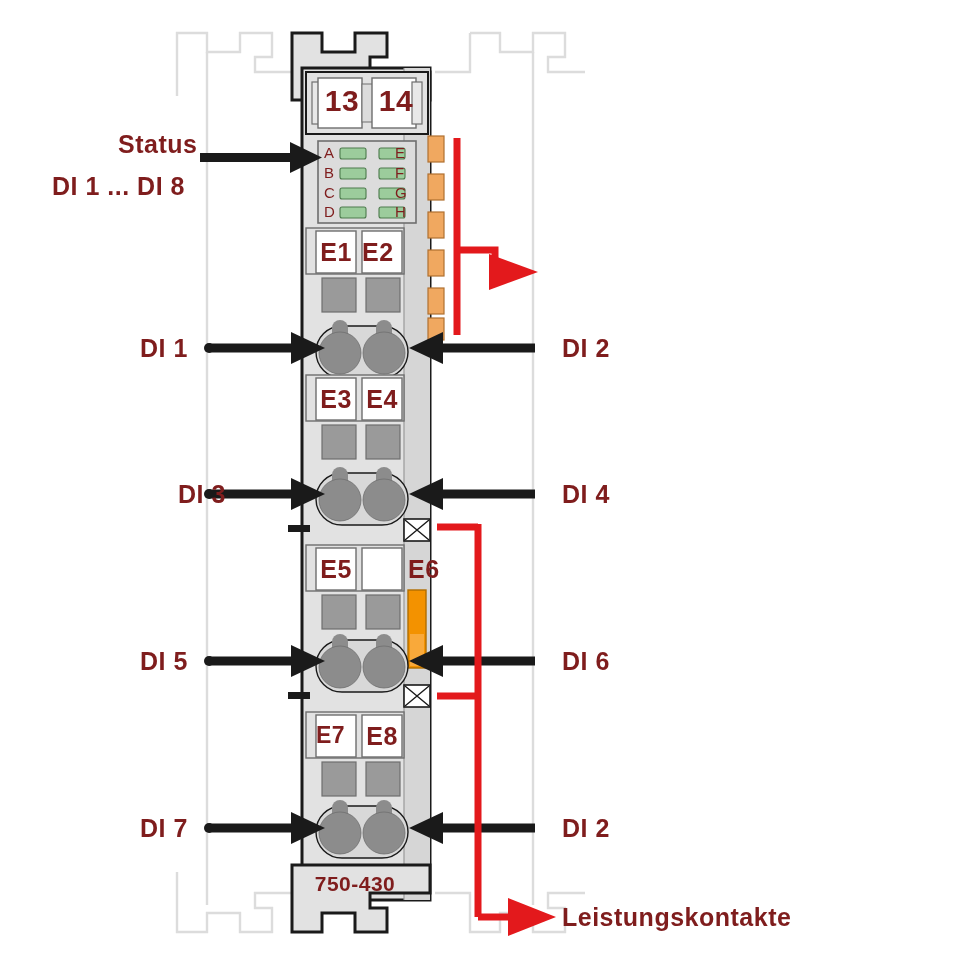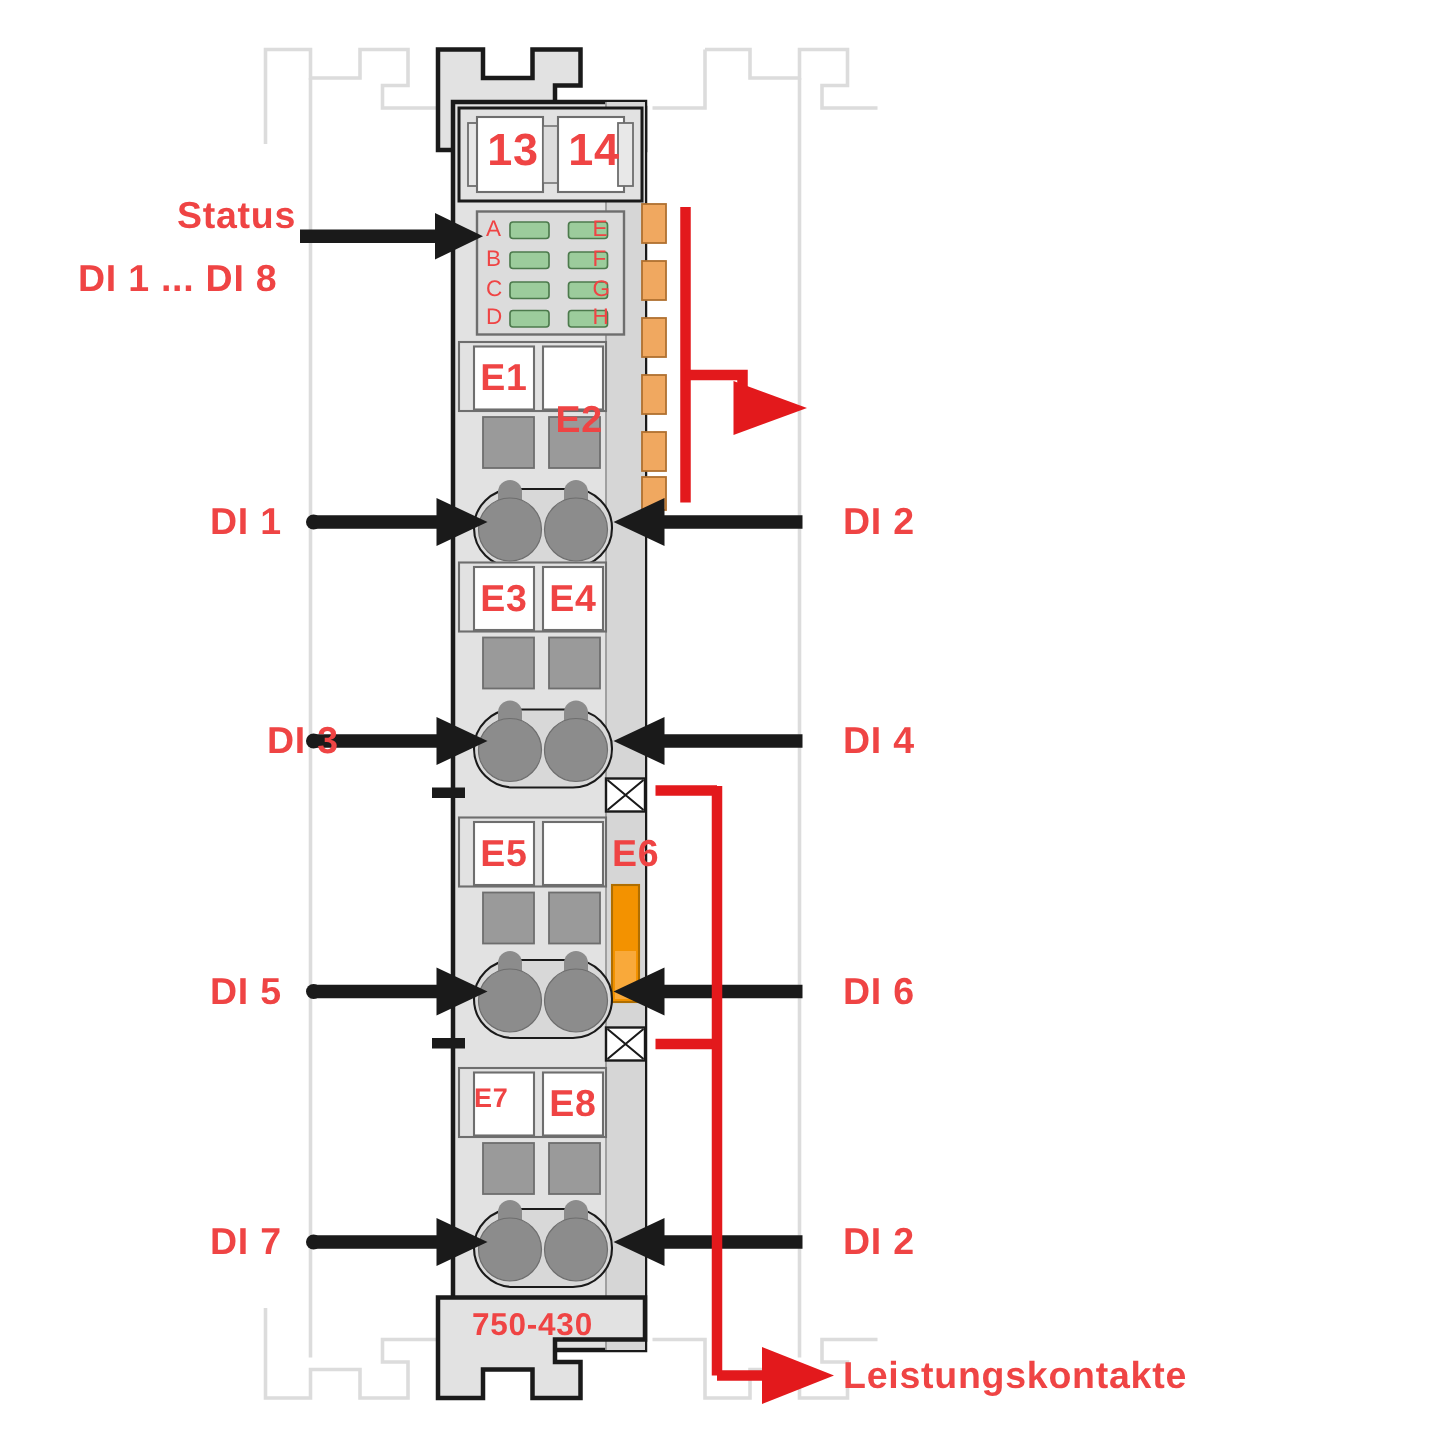--- a/index.html
+++ b/index.html
@@ -13,21 +13,21 @@
   }
   #stage {
     position: relative;
     width: 964px; height: 964px;
     background: #ffffff;
   }
   .lbl {
     position: absolute;
     font-family: "Liberation Sans", sans-serif;
     font-weight: bold;
-    color: #ef4444;
+    color: #7f1d1d;
     white-space: nowrap;
     letter-spacing: 0.5px;
   }
   .lbl-lg { font-size: 25px; }
   svg { position: absolute; left: 0; top: 0; }
 </style>
 </head>
 <body>
 
 <div id="stage">
@@ -266,29 +266,29 @@
   <div class="lbl" style="left:324px; top:164px; font-size:15px; font-weight:normal;">B</div>
   <div class="lbl" style="left:324px; top:184px; font-size:15px; font-weight:normal;">C</div>
   <div class="lbl" style="left:324px; top:203px; font-size:15px; font-weight:normal;">D</div>
 
   <div class="lbl" style="left:395px; top:144px; font-size:15px; font-weight:normal;">E</div>
   <div class="lbl" style="left:395px; top:164px; font-size:15px; font-weight:normal;">F</div>
   <div class="lbl" style="left:395px; top:184px; font-size:15px; font-weight:normal;">G</div>
   <div class="lbl" style="left:395px; top:203px; font-size:15px; font-weight:normal;">H</div>
 
   <div class="lbl" style="left:316px; top:238px; width:40px; text-align:center; font-size:25px;">E1</div>
-  <div class="lbl" style="left:362px; top:238px; width:40px; text-align:right; font-size:25px;margin-top:28px;">E2</div>
+  <div class="lbl" style="left:362px; top:238px; width:40px; text-align:left; font-size:25px;">E2</div>
 
   <div class="lbl" style="left:316px; top:385px; width:40px; text-align:center; font-size:25px;">E3</div>
   <div class="lbl" style="left:362px; top:385px; width:40px; text-align:center; font-size:25px;">E4</div>
 
   <div class="lbl" style="left:316px; top:555px; width:40px; text-align:center; font-size:25px;">E5</div>
   <div class="lbl" style="left:362px; top:555px; width:40px; font-size:25px;margin-left:46px;">E6</div>
 
-  <div class="lbl" style="left:316px; top:722px; width:28px; font-size:18px;">E7</div>
+  <div class="lbl" style="left:316px; top:722px; width:28px; text-align:center; font-size:23px;">E7</div>
   <div class="lbl" style="left:362px; top:722px; width:40px; text-align:center; font-size:25px;">E8</div>
 
   <div class="lbl" style="left:306px; top:872px; width:98px; text-align:center; font-size:21px;">750-430</div>
 
   <div class="lbl lbl-lg" style="left:118px; top:130px;">Status</div>
   <div class="lbl lbl-lg" style="left:52px; top:172px;">DI 1 ... DI 8</div>
 
   <div class="lbl lbl-lg" style="left:140px; top:334px;">DI 1</div>
   <div class="lbl lbl-lg" style="left:140px; top:480px;margin-left:38px;">DI 3</div>
   <div class="lbl lbl-lg" style="left:140px; top:647px;">DI 5</div>

